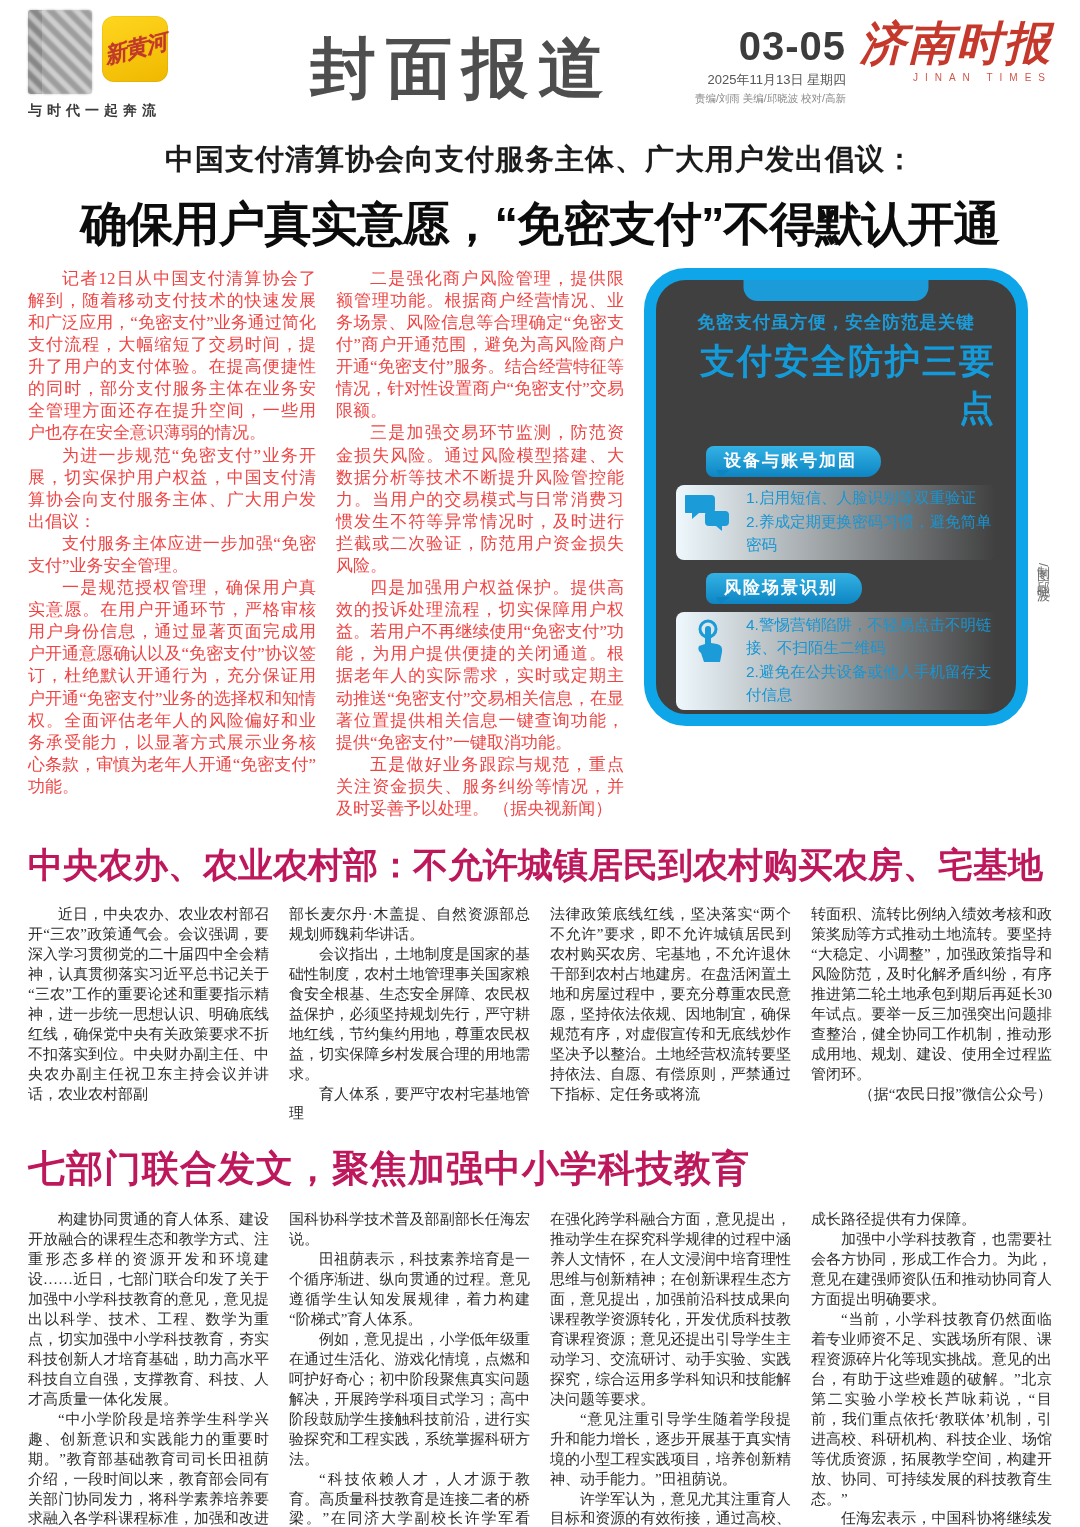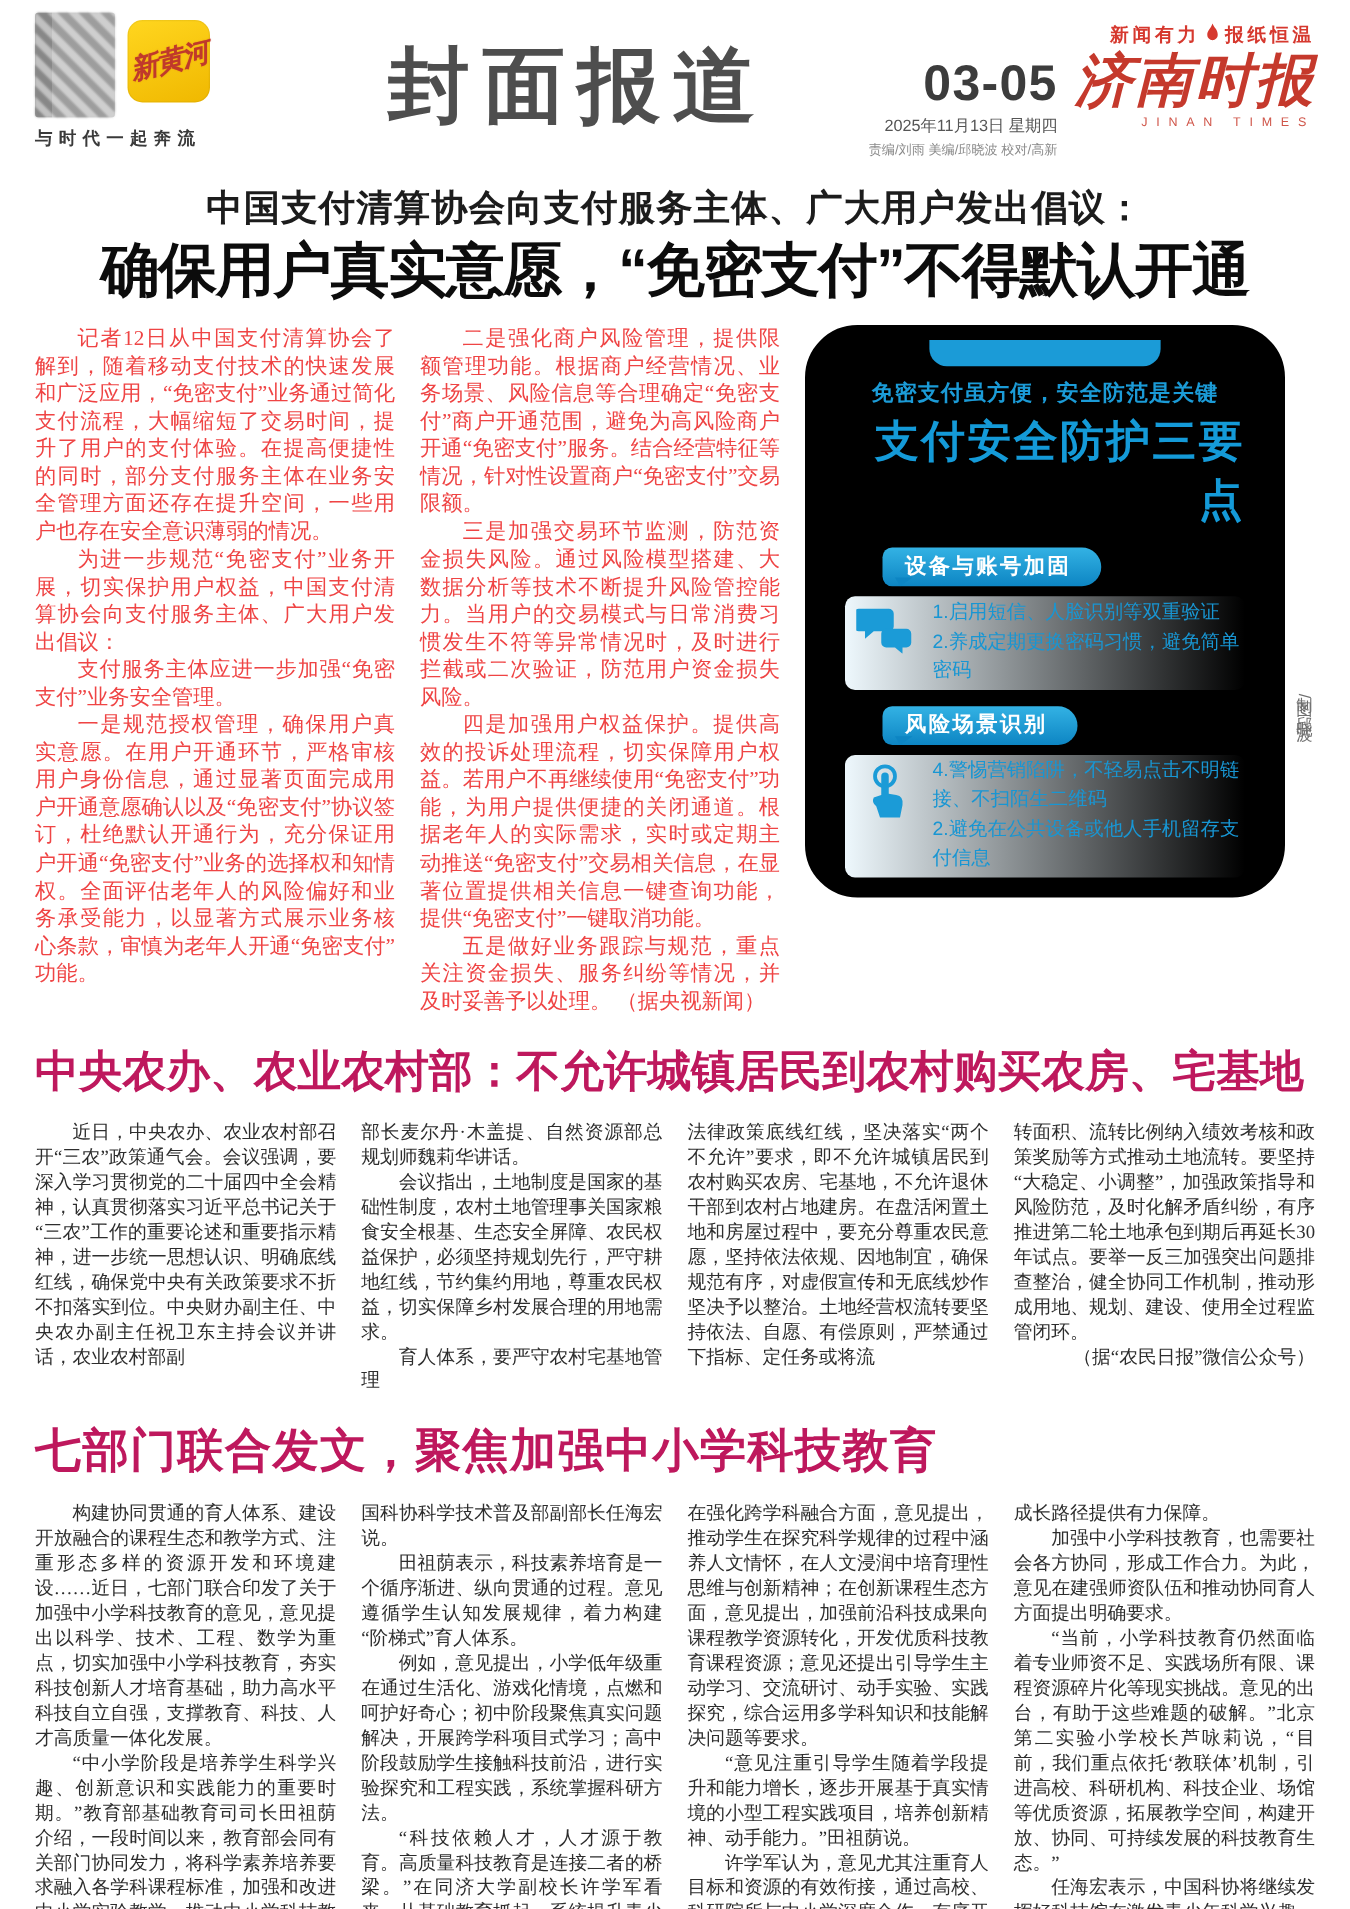--- a/index.html
+++ b/index.html
@@ -51,32 +51,32 @@
   .credit-line { font-size:10.5px; color:#8a8a8a; margin-top:3px; white-space:nowrap; }
   .mast-right { text-align:right; }
   .masthead { font-family:"Liberation Serif", serif; font-weight:bold; font-style:italic;
     color:#c5392c; font-size:46px; line-height:1.05; letter-spacing:2px; white-space:nowrap;}
   .masthead-en { font-size:10px; color:#d0564a; letter-spacing:7px; margin-top:4px; }
 
   
   .a1 { margin-top:20px; }
   .kicker { text-align:center; font-size:29px; font-weight:bold; color:#1c1c1c; letter-spacing:1px; }
   .headline-1 { text-align:center; font-size:47px; font-weight:900; color:#0c0c0c;
-    letter-spacing:-1px; margin-top:4px; line-height:1.08; }
+    letter-spacing:-1px; margin-top:19px; line-height:1.08; }
   .a1-content { display:flex; gap:20px; margin-top:18px; }
   .news-col { width:288px; font-family:"Liberation Serif", serif; font-size:17px;
     line-height:1.3; text-align:justify; color:#ef4444; }
   .news-col p, .news-col2 p { text-indent:2em; }
   .no-indent-first p:first-child { text-indent:0; }
   .byline { text-align:right; text-indent:0 !important; }
 
   
   .infographic { flex:1; position:relative; padding-right:24px; }
   .phone {
-    border:12px solid #000000; border-radius:42px; background:#000000;
+    border:12px solid #0ea5e9; border-radius:42px; background:#404040;
     height:458px; position:relative; padding:30px 20px 10px; overflow:hidden;
   }
   .notch { position:absolute; top:0; left:50%; transform:translateX(-50%);
     width:185px; height:21px; background:#1b9bd7; border-radius:0 0 14px 14px; }
   .speaker-dash { position:absolute; top:-9px; right:34px; width:30px; height:7px;
     background:#fff; border-radius:4px; z-index:2; }
   .ig-subtitle { text-align:center; color:#1b9bd7; font-size:17.5px; font-weight:bold; letter-spacing:1px; }
   .ig-title { text-align:right; color:#149ad8; font-size:35px; font-weight:900; letter-spacing:2px; margin:4px 0 14px; }
   .ig-section { margin-bottom:13px; }
   .ig-badge {
@@ -121,27 +121,20 @@
         </div>
       </div>
       <div class="logo-caption">与时代一起奔流</div>
     </div>
 
     <div class="page-title-wrap">
       <div class="page-title">封面报道</div>
     </div>
 
     <div class="header-right">
-      <div class="tagline">
-        <span>新闻有力</span>
-        <span><svg viewBox="0 0 20 24">
-              <path d="M10 1 C12 6 16 8 16 14 a6 6 0 0 1 -12 0 C4 9 8 7 10 1 z" fill="#d6382e"></path>
-            </svg></span>
-        <span>报纸恒温</span>
-      </div>
       <div class="mast-row">
         <div class="mast-left">
           <div class="page-numbers">03-05</div>
           <div class="date-line">2025年11月13日 星期四</div>
           <div class="credit-line">责编/刘雨 美编/邱晓波 校对/高新</div>
         </div>
         <div class="mast-right">
           <div class="masthead">济南时报</div>
           <div class="masthead-en">JINAN TIMES</div>
         </div>

